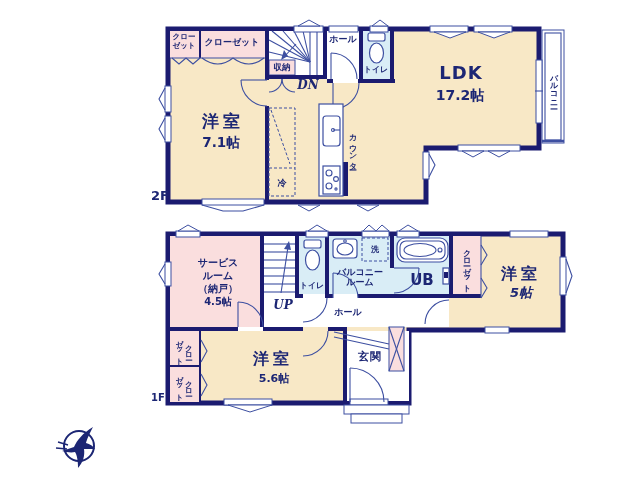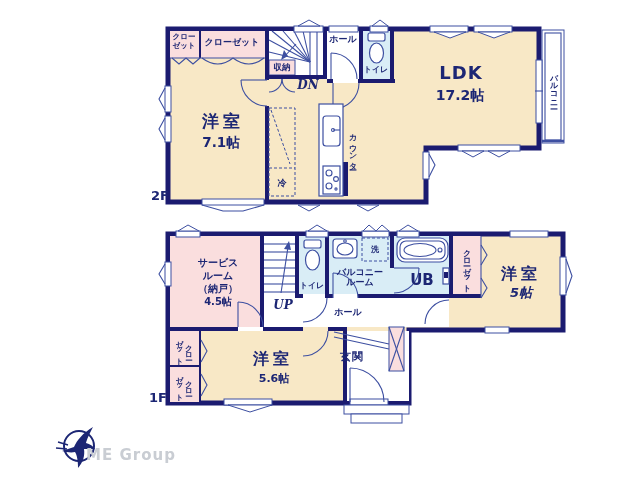--- a/index.html
+++ b/index.html
@@ -316,23 +316,22 @@
   <div class="lbl serif-it" style="left:251px;top:306px;font-size:12px;">UP</div>
   <div class="lbl" style="left:280px;top:286px;font-size:8px;">トイレ</div>
   <div class="lbl" style="left:343px;top:250px;font-size:8px;">洗</div>
   <div class="lbl pre" style="left:328px;top:277px;font-size:9px;">バルコニー
 ルーム</div>
   <div class="lbl" style="left:390px;top:281px;font-size:15px;">UB</div>
   <div class="lbl vert" style="left:434px;top:266px;font-size:8px;">クローゼット</div>
   <div class="lbl" style="left:489px;top:274px;font-size:16px;letter-spacing:4px;">洋室</div>
   <div class="lbl" style="left:489px;top:293px;font-size:13px;font-style:italic;">5帖</div>
   <div class="lbl" style="left:316px;top:312px;font-size:9px;">ホール</div>
-  <div class="lbl" style="left:320px;top:357px;font-size:11px;letter-spacing:1px;">玄関</div>
+  <div class="lbl" style="left:338px;top:357px;font-size:11px;letter-spacing:1px;">玄関</div>
   <div class="lbl" style="left:241px;top:359px;font-size:16px;letter-spacing:4px;">洋室</div>
   <div class="lbl" style="left:242px;top:379px;font-size:11px;">5.6帖</div>
   <div class="lbl vert pre" style="left:152px;top:348px;font-size:7.5px;">クロー
 ゼット</div>
   <div class="lbl vert pre" style="left:152px;top:384px;font-size:7.5px;">クロー
 ゼット</div>
-  <div class="lbl" style="left:126px;top:398px;font-size:13px;">1F</div>
-
-  <div class="logo-text" style="left:99px;top:455px;font-size:15px;">ME Group</div>
+  <div class="lbl" style="left:126px;top:398px;font-size:10px;">1F</div>
+
 </div>
 
 </body></html>

